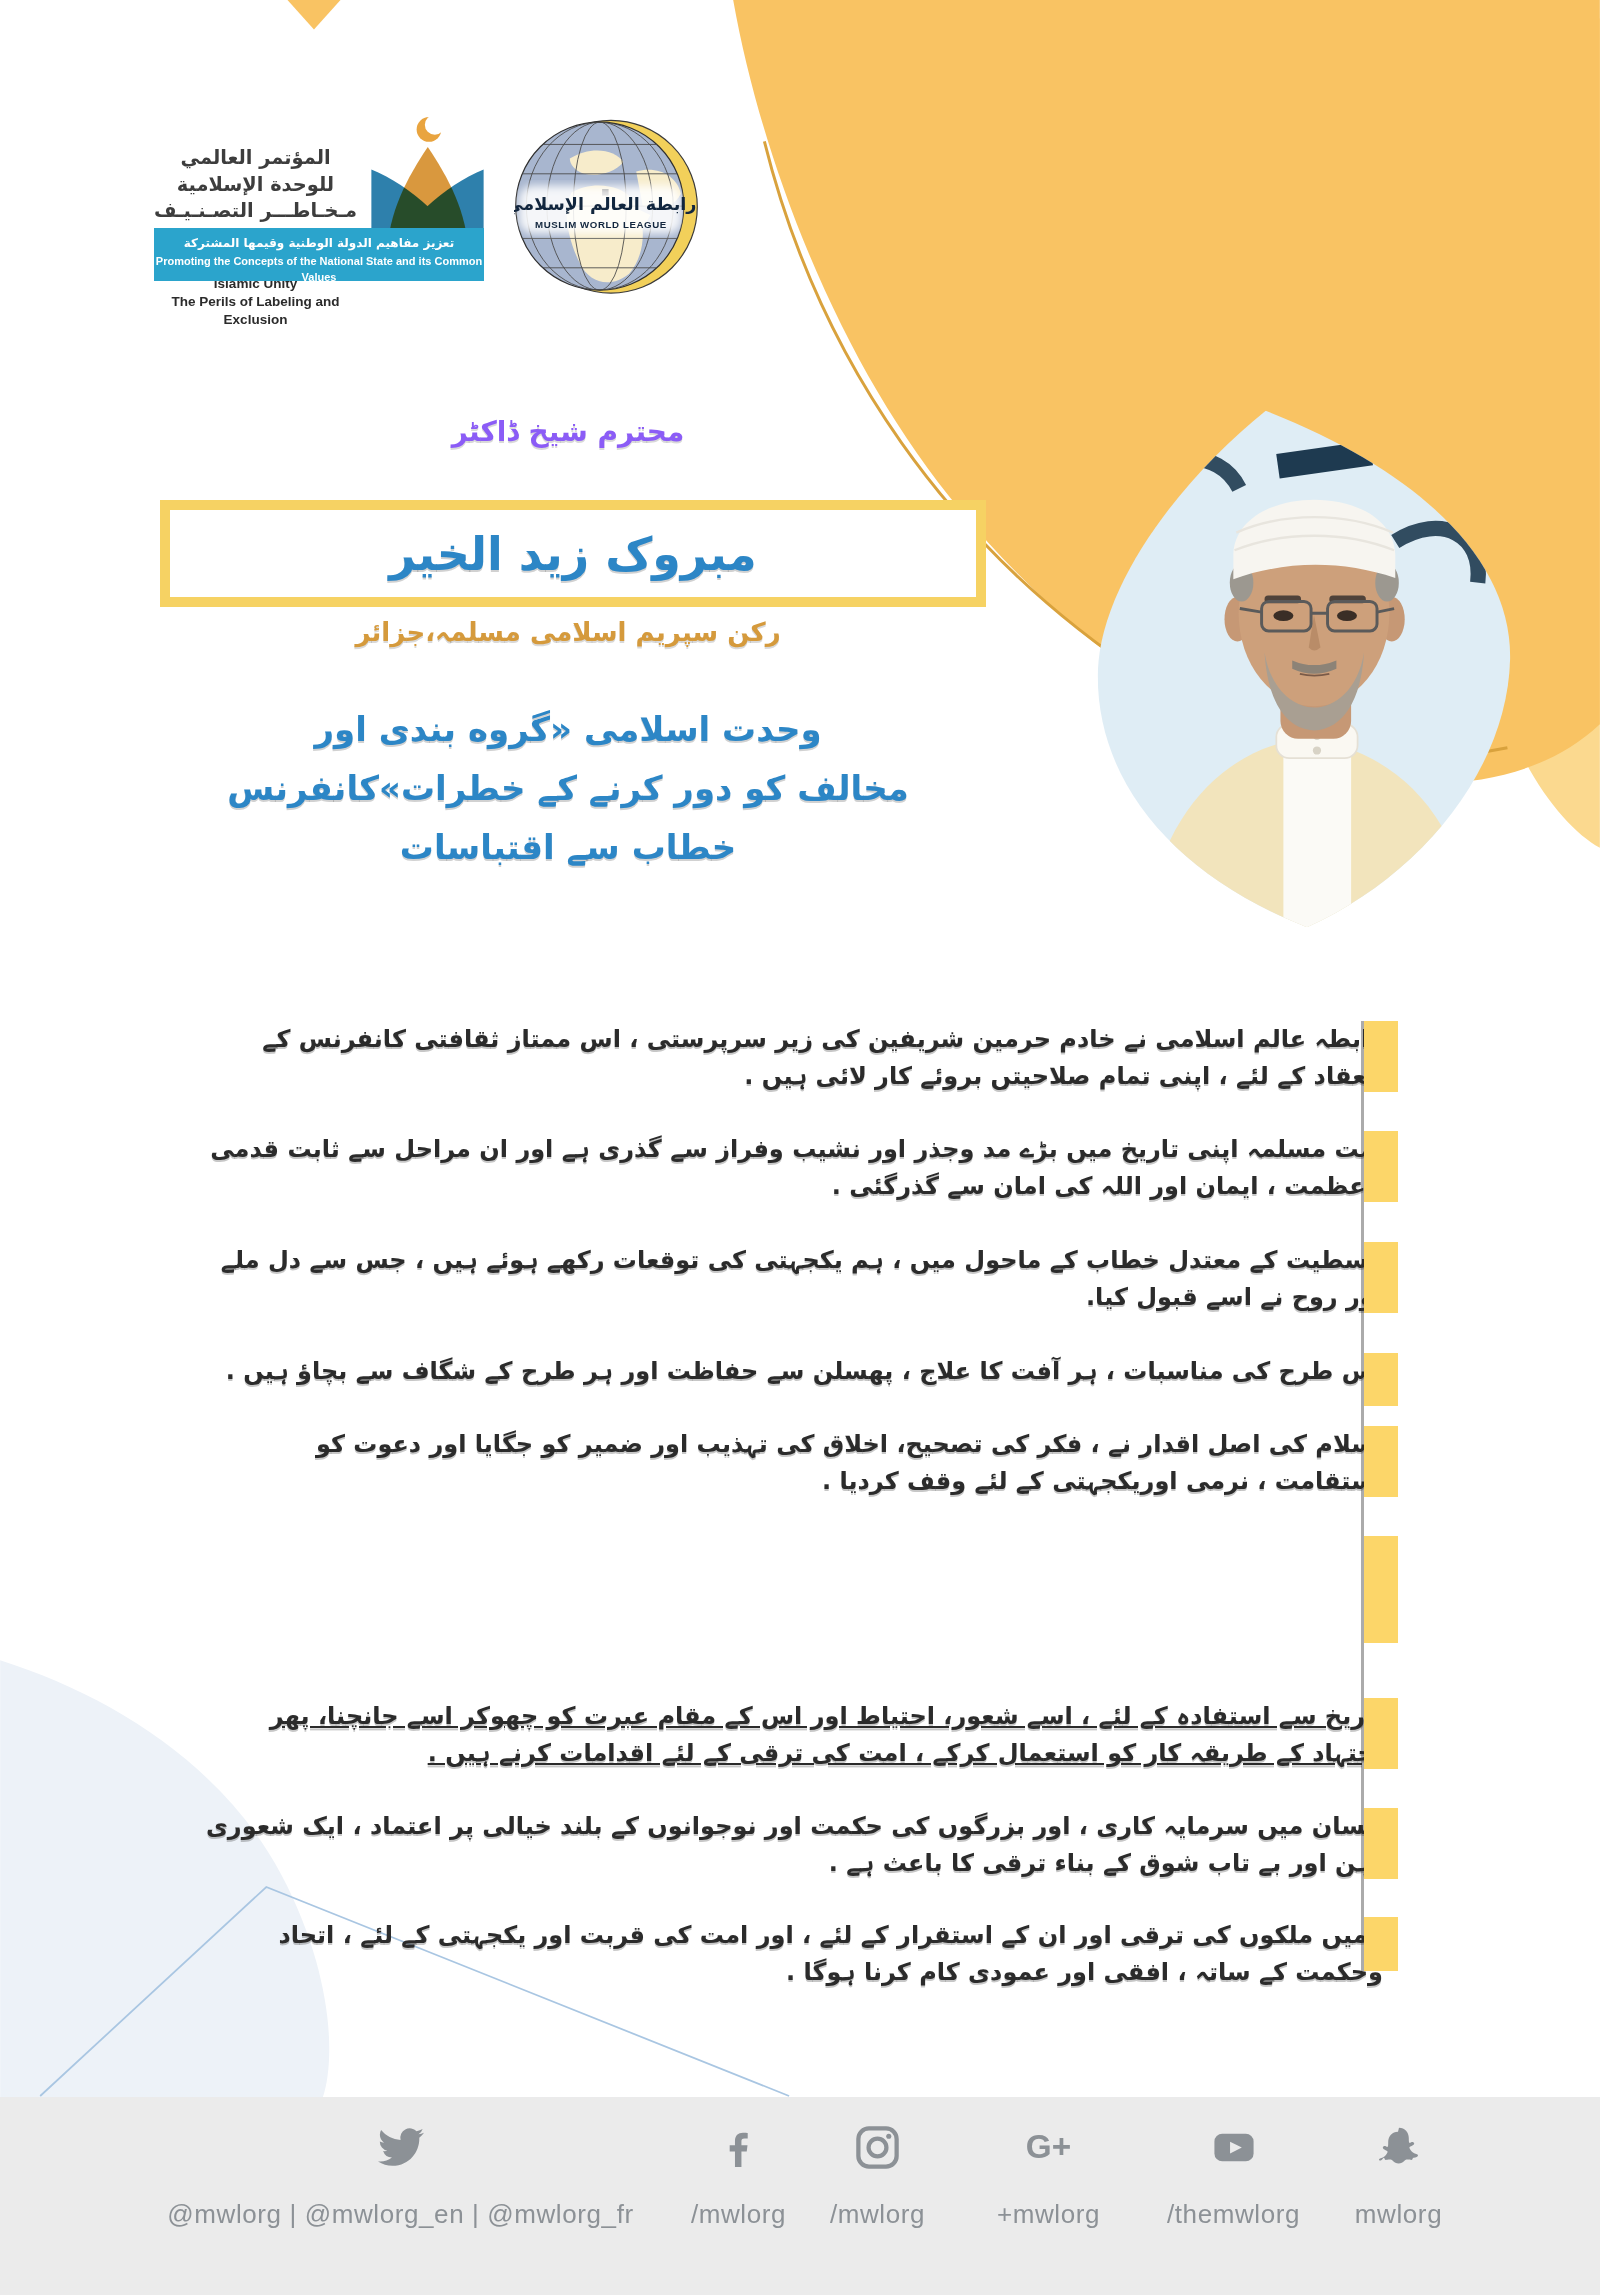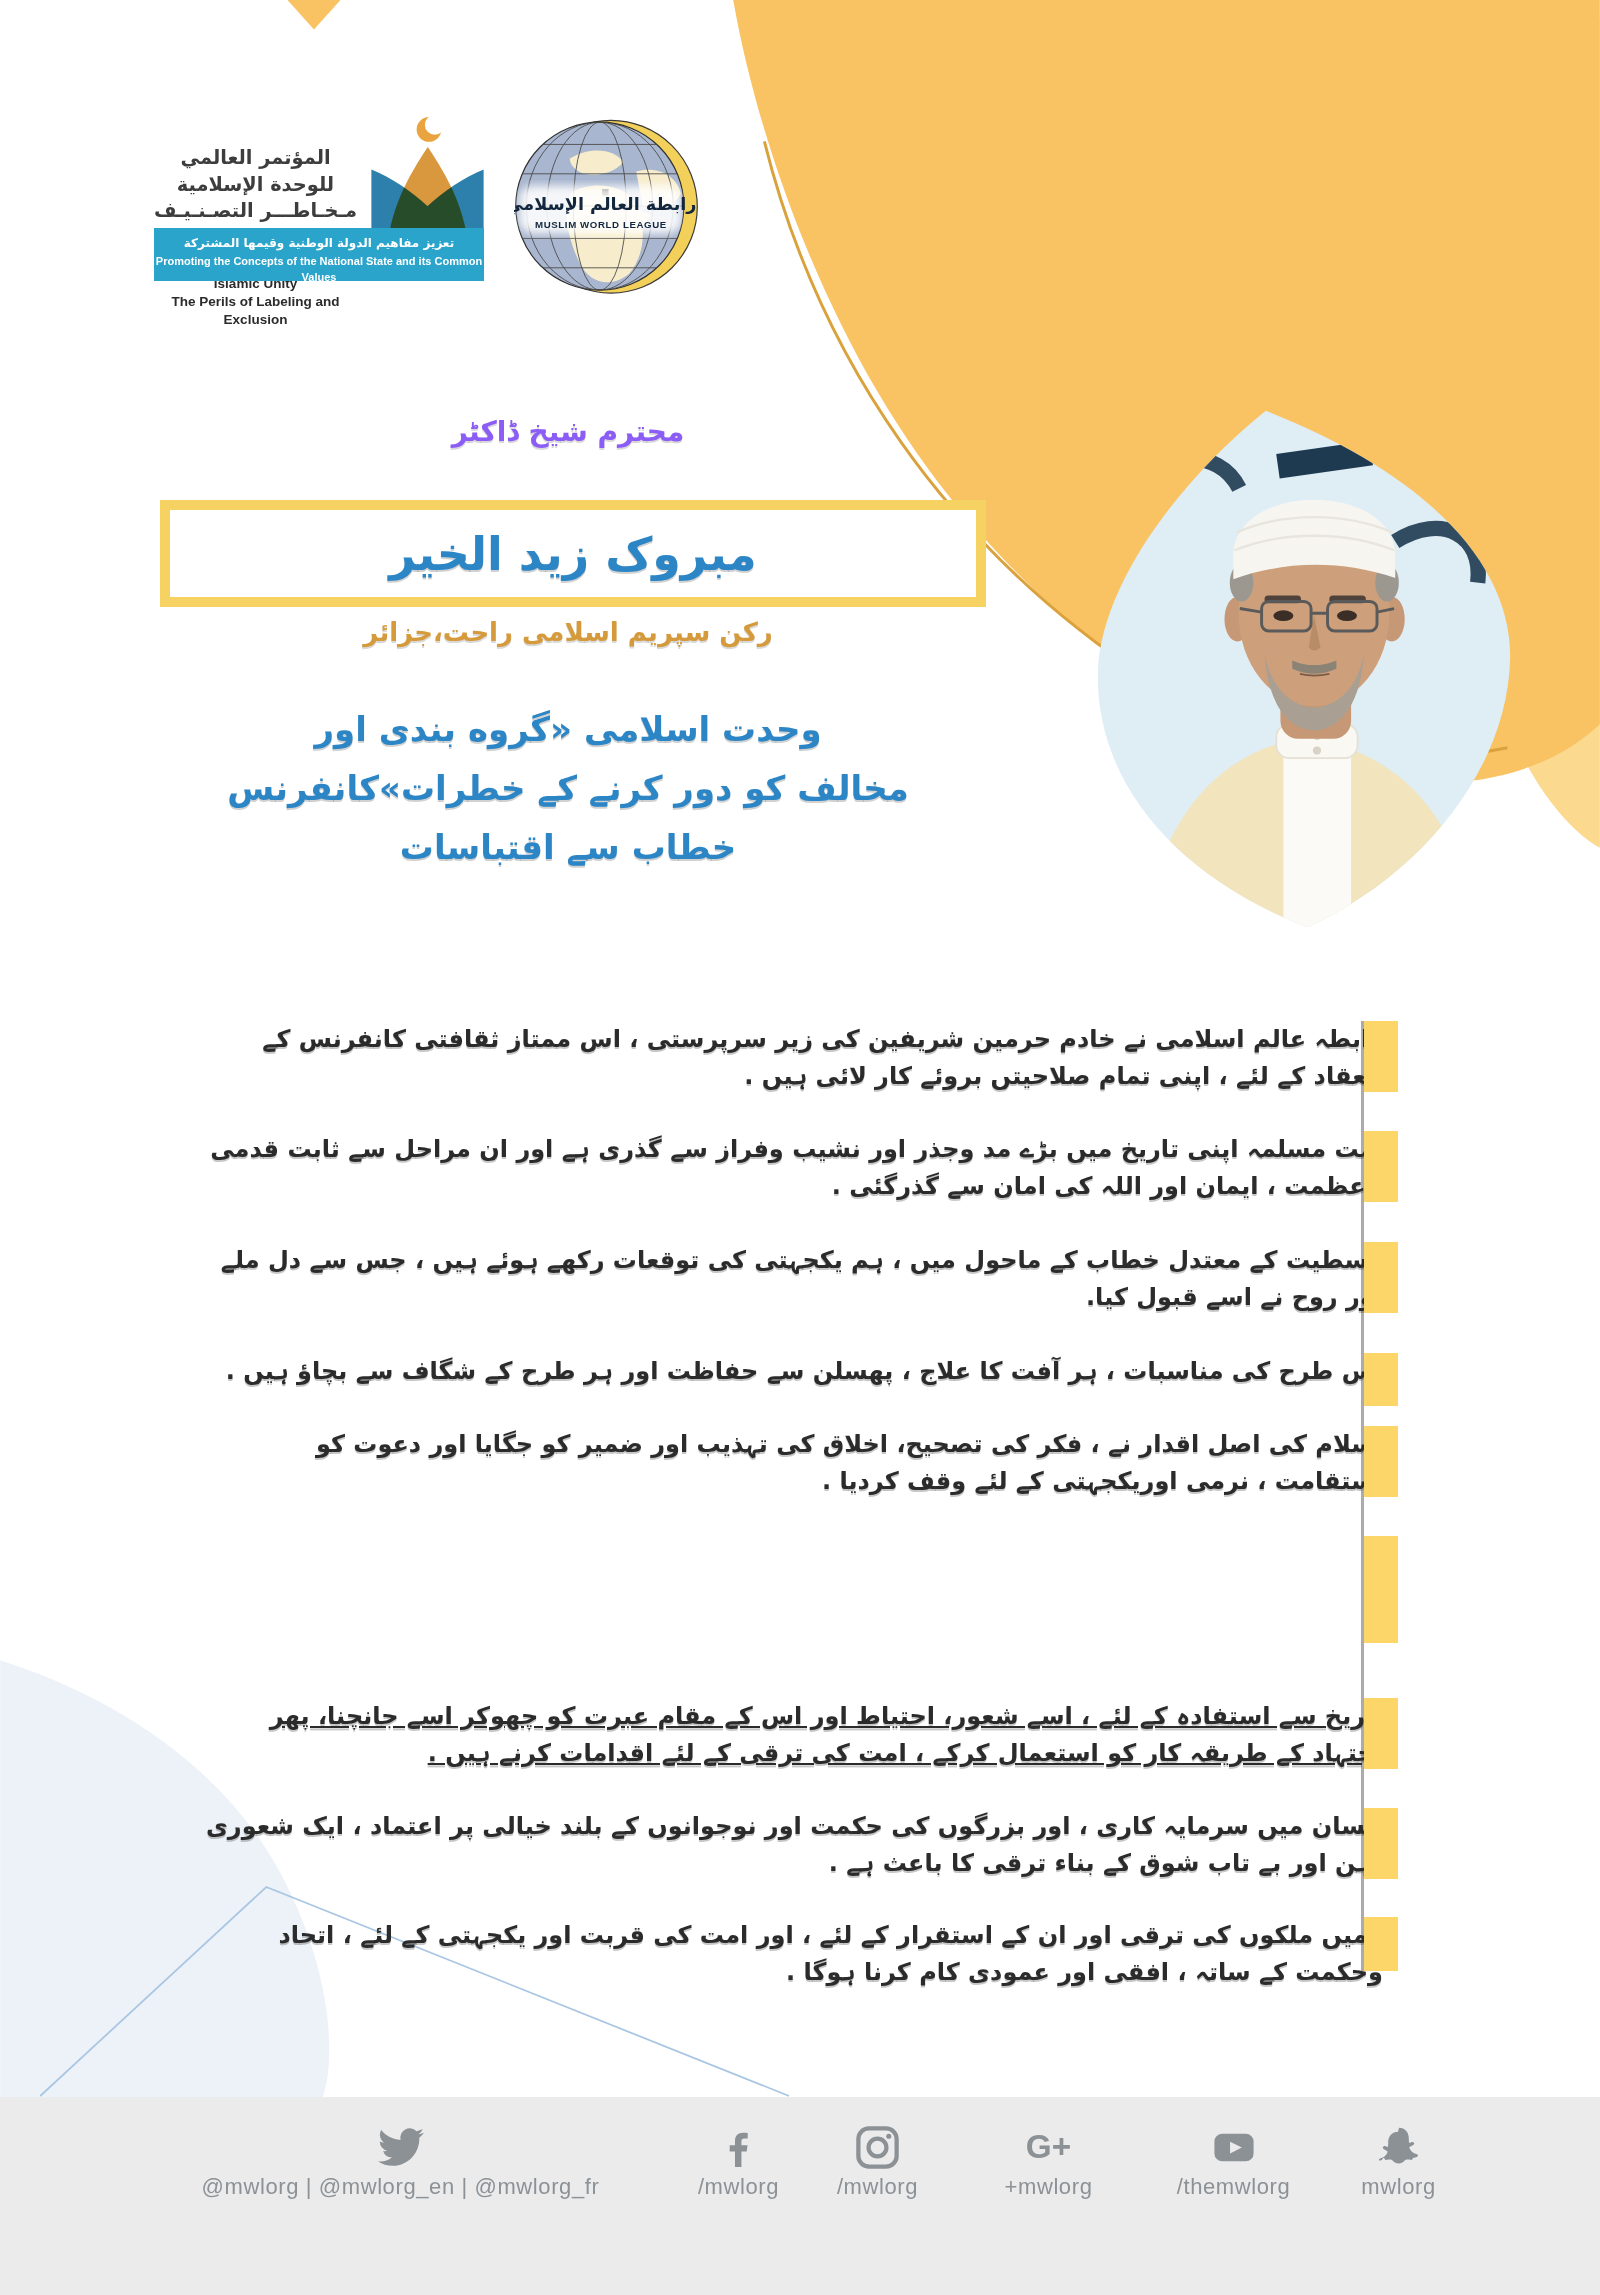--- a/index.html
+++ b/index.html
@@ -29,21 +29,21 @@
   
   .quote-text{left:165px;width:1178px;direction:rtl;text-align:right;font-size:24px;font-weight:bold;
               line-height:37px;color:#2b2b2b;text-shadow:0 2.4px 0.6px rgba(0,0,0,.22);overflow:hidden;margin-left:40px;}
   .bar{left:1364px;width:34px;background:#fcd669;}
   .rule{left:1361px;width:2.9px;background:#ababab;}
 
   
   .footer{left:0;top:2097px;width:1600px;height:198px;background:#ebebeb;}
   .sgroup{position:absolute;top:2120px;height:153px;display:flex;flex-direction:column;align-items:center;justify-content:flex-start;}
   .sicon{height:54px;display:flex;align-items:center;justify-content:center;}
-  .slabel{font-family:"Liberation Sans",sans-serif;font-size:22px;color:#8c9196;letter-spacing:0.6px;white-space:nowrap;}
+  .slabel{margin-top:25px;font-family:"Liberation Sans",sans-serif;font-size:26px;color:#8c9196;letter-spacing:0.6px;white-space:nowrap;}
 </style>
 </head>
 <body>
 
 <div class="page">
 
   <svg class="abs" style="left:0;top:0;" width="1600" height="2295" viewBox="0 0 2717 3898">
 
     <path d="M 488,0 L 578,0 L 533,50 Z" fill="#f9c363"></path>
 
@@ -114,21 +114,21 @@
     <text x="148" y="158" text-anchor="middle" direction="rtl" font-family="DejaVu Sans" font-size="30" font-weight="bold" fill="#12263e">رابطة العالم الإسلامي</text>
     <text x="148" y="188" text-anchor="middle" font-family="Liberation Sans" font-size="16.5" font-weight="bold" letter-spacing="1" fill="#12263e">MUSLIM WORLD LEAGUE</text>
   </svg>
 
   <div class="abs title-col honorific">محترم شیخ ڈاکٹر</div>
 
   <div class="abs name-box">
     <div class="name">مبروک زید الخیر</div>
   </div>
 
-  <div class="abs title-col role">رکن سپریم اسلامی راحت،جزائر</div>
+  <div class="abs title-col role">رکن سپریم اسلامی مسلمہ،جزائر</div>
 
   <div class="abs title-col talk-title">
     <div>وحدت اسلامی «گروه بندی اور</div>
     <div>مخالف کو دور کرنے کے خطرات»کانفرنس</div>
     <div>خطاب سے اقتباسات</div>
   </div>
 
   <svg class="abs" style="left:1089px;top:406px;" width="430" height="530" viewBox="0 0 730 900">
     <defs>
       <clipPath id="leafClip">

